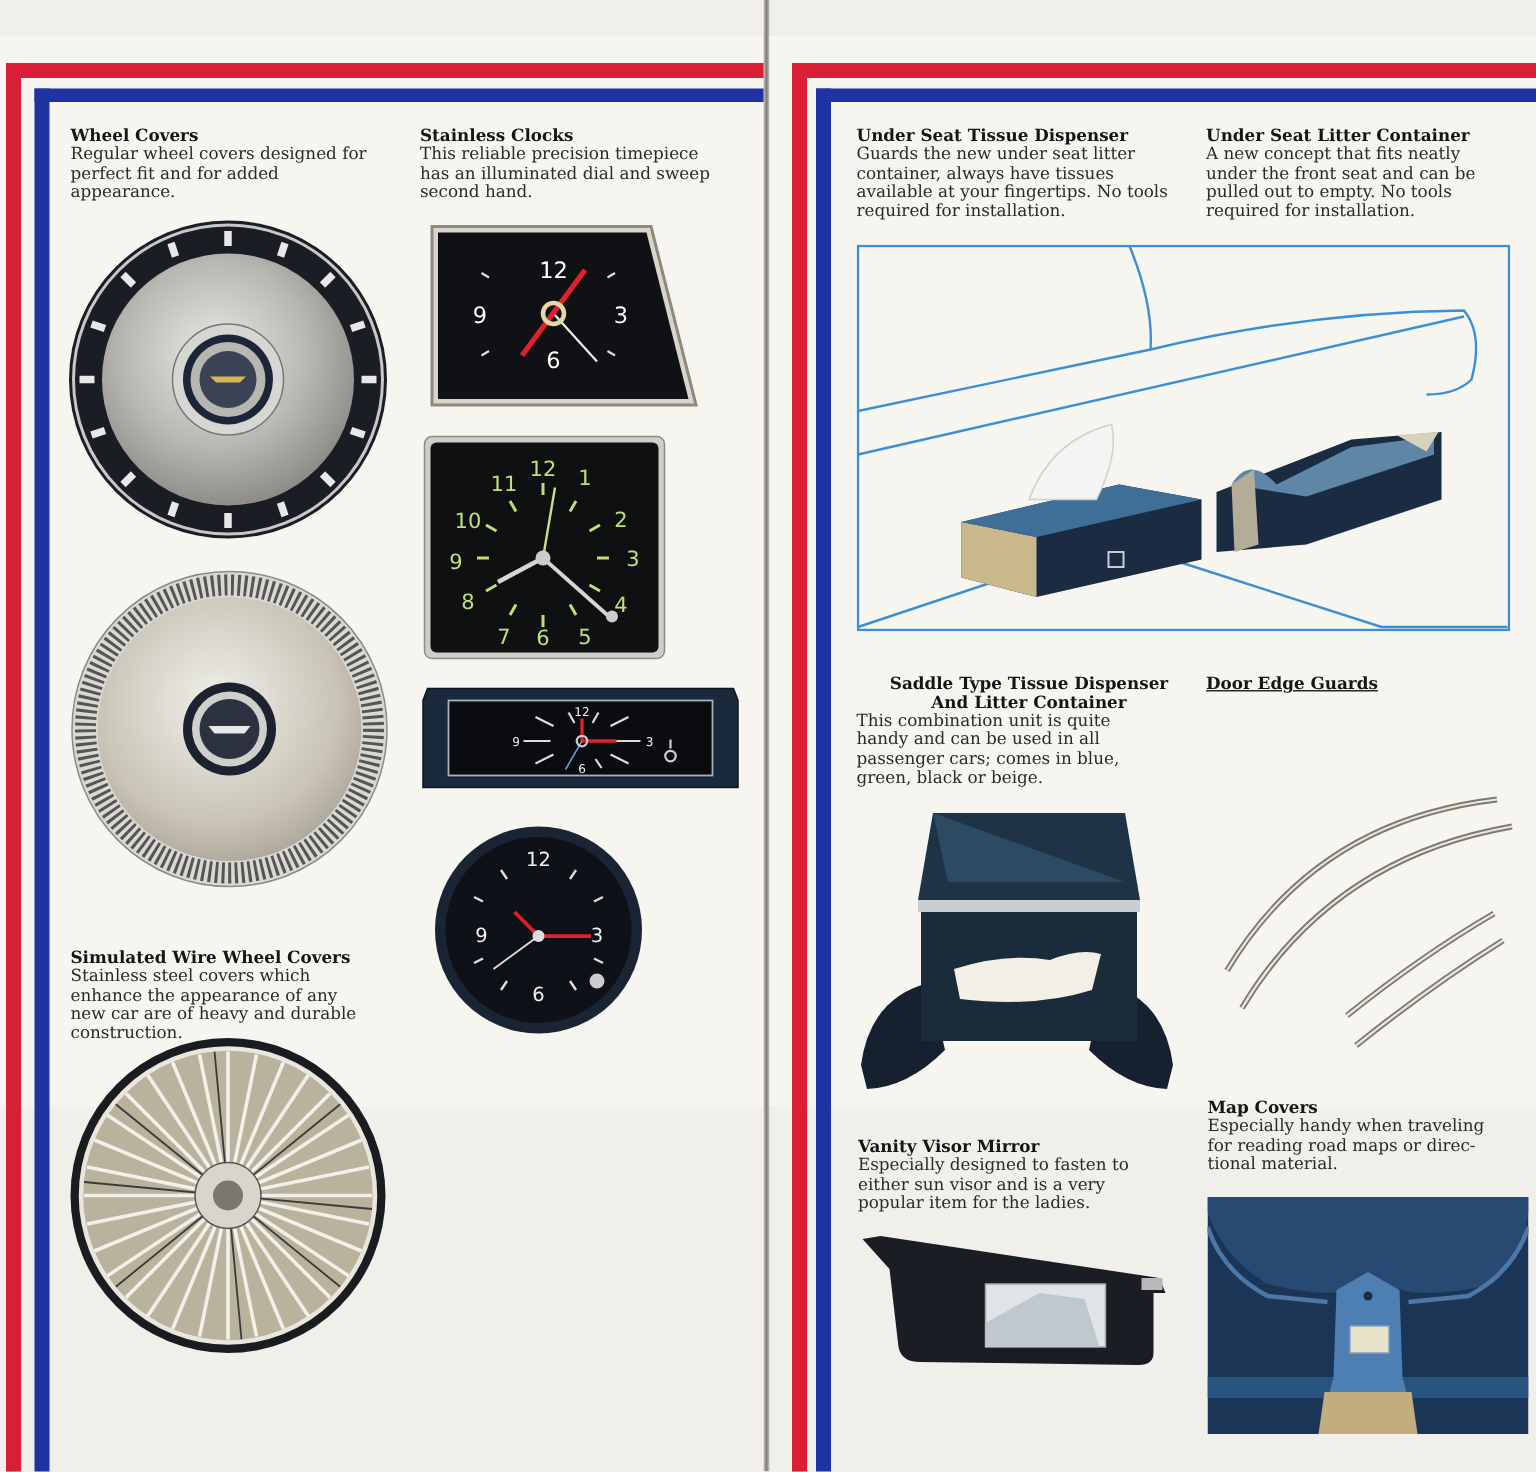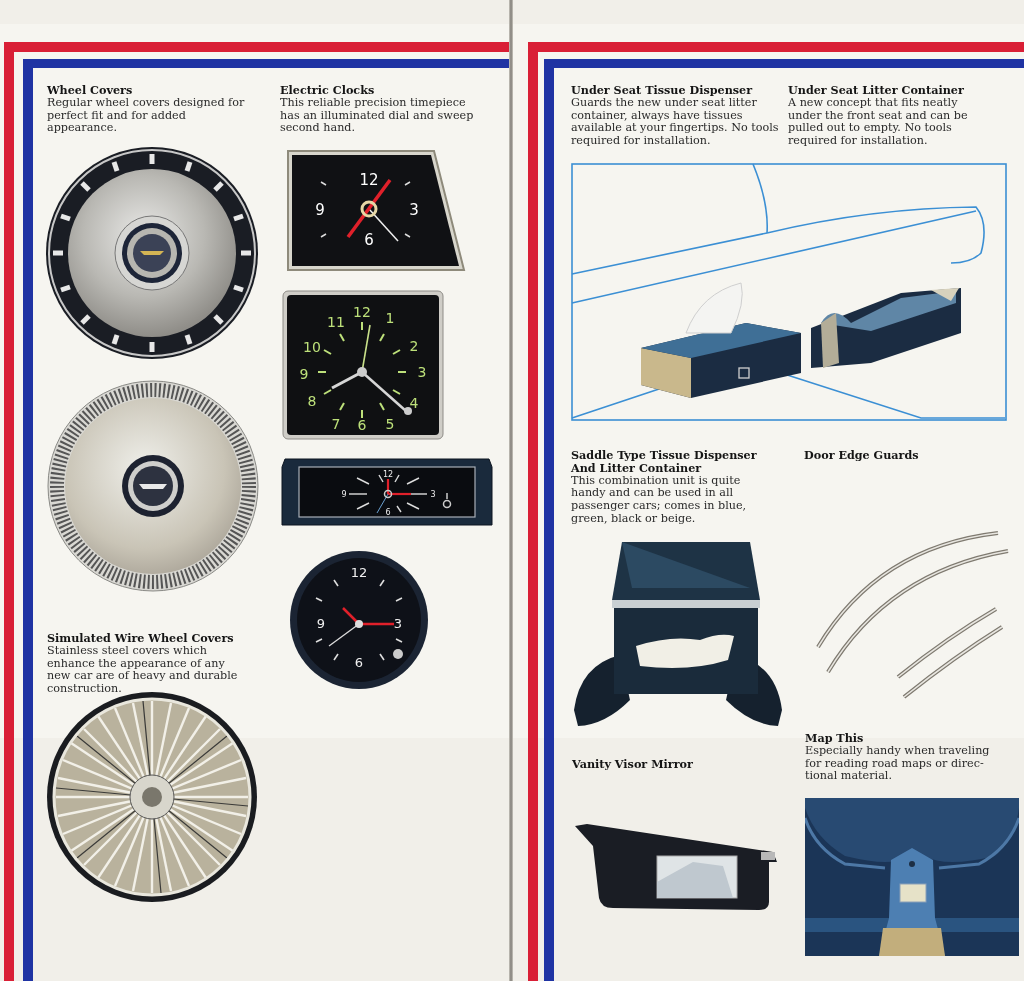--- a/index.html
+++ b/index.html
@@ -37,21 +37,21 @@
   <div class="stripe blue" style="left:23px;top:35px;width:10px;height:946px;"></div>
   <div class="stripe blue" style="left:23px;top:35px;width:488px;height:9px;"></div>
 
   <div class="block" style="left:47px;top:60px;width:225px;">
     <span class="title">Wheel Covers</span>
     <span class="desc">Regular wheel covers designed for
 perfect fit and for added
 appearance.</span>
   </div>
   <div class="block" style="left:280px;top:60px;width:225px;">
-    <span class="title">Electric Clocks</span>
+    <span class="title">Stainless Clocks</span>
     <span class="desc">This reliable precision timepiece
 has an illuminated dial and sweep
 second hand.</span>
   </div>
   <div class="block" style="left:47px;top:608px;width:225px;">
     <span class="title">Simulated Wire Wheel Covers</span>
     <span class="desc">Stainless steel covers which
 enhance the appearance of any
 new car are of heavy and durable
 construction.</span>
@@ -279,21 +279,21 @@
   <div class="stripe blue" style="left:31px;top:35px;width:10px;height:946px;"></div>
   <div class="stripe blue" style="left:31px;top:35px;width:480px;height:9px;"></div>
 
   <div class="block" style="left:58px;top:60px;width:230px;">
     <span class="title">Under Seat Tissue Dispenser</span>
     <span class="desc">Guards the new under seat litter
 container, always have tissues
 available at your fingertips. No tools
 required for installation.</span>
   </div>
-  <div class="block" style="left:275px;top:60px;width:220px;">
+  <div class="block" style="left:291px;top:60px;width:220px;">
     <span class="title">Under Seat Litter Container</span>
     <span class="desc">A new concept that fits neatly
 under the front seat and can be
 pulled out to empty. No tools
 required for installation.</span>
   </div>
 
   <div class="art" style="left:58px;top:139px;">
     <svg width="436" height="258" viewBox="0 0 436 258">
       <rect x="1" y="1" width="434" height="256" fill="none" stroke="#3b8fd4" stroke-width="1.6"></rect>
@@ -310,28 +310,28 @@
       <rect x="168" y="205" width="10" height="10" fill="none" stroke="#cfcfcf" stroke-width="1.3"></rect>
 
       <path d="M240 165 L330 130 L390 125 L390 170 L300 200 L240 205 Z" fill="#1b2c42"></path>
       <path d="M250 160 Q262 140 280 160 L330 135 L385 128 L385 140 L300 168 Z" fill="#5f86a6"></path>
       <path d="M250 160 L265 150 L268 200 L252 205 Z" fill="#b3ad98"></path>
       <path d="M360 127 L388 125 L380 138 Z" fill="#d8d2bd"></path>
     </svg>
   </div>
 
   <div class="block" style="left:58px;top:425px;width:230px;">
-    <span class="title" style="white-space:pre-line;">Saddle Type Tissue Dispenser
+    <span class="title" style="white-space:pre-line;text-align:center;">Saddle Type Tissue Dispenser
 And Litter Container</span>
     <span class="desc">This combination unit is quite
 handy and can be used in all
 passenger cars; comes in blue,
 green, black or beige.</span>
   </div>
-  <div class="block" style="left:291px;top:425px;width:220px;">
+  <div class="block" style="left:291px;top:425px;width:220px;text-decoration:underline;">
     <span class="title">Door Edge Guards</span>
   </div>
 
   <div class="art" style="left:57px;top:516px;">
     <svg width="216" height="190" viewBox="0 0 216 190">
       <path d="M4 170 Q10 125 50 115 L60 160 Q35 185 8 186 Z" fill="#15212e"></path>
       <path d="M212 170 Q206 125 166 115 L156 160 Q181 185 208 186 Z" fill="#15212e"></path>
       <path d="M52 2 H180 L190 60 H42 Z" fill="#1e3345"></path>
       <path d="M52 2 L62 48 H180 Z" fill="#2c4a62"></path>
       <rect x="42" y="60" width="148" height="8" fill="#c8cfd2"></rect>
@@ -347,27 +347,30 @@
       <path d="M20 145 Q80 45 200 24" fill="none" stroke="#7f7a70" stroke-width="4"></path>
       <path d="M20 145 Q80 45 200 24" fill="none" stroke="#e8e6e0" stroke-width="1.5"></path>
       <path d="M90 150 Q140 110 188 82" fill="none" stroke="#7f7a70" stroke-width="4"></path>
       <path d="M90 150 Q140 110 188 82" fill="none" stroke="#e8e6e0" stroke-width="1.5"></path>
       <path d="M96 170 Q146 130 194 100" fill="none" stroke="#7f7a70" stroke-width="4"></path>
       <path d="M96 170 Q146 130 194 100" fill="none" stroke="#e8e6e0" stroke-width="1.5"></path>
     </svg>
   </div>
 
   <div class="block" style="left:292px;top:708px;width:220px;">
-    <span class="title">Map This</span>
+    <span class="title">Map Covers</span>
     <span class="desc">Especially handy when traveling
 for reading road maps or direc-
 tional material.</span>
   </div>
   <div class="block" style="left:59px;top:734px;width:230px;">
     <span class="title">Vanity Visor Mirror</span>
+    <span class="desc">Especially designed to fasten to
+either sun visor and is a very
+popular item for the ladies.</span>
   </div>
 
   <div class="art" style="left:60px;top:798px;">
     <svg width="206" height="90" viewBox="0 0 206 90">
       <path d="M2 4 L14 2 L200 30 L204 40 L196 40 L196 80 Q196 88 186 88 L40 86 Q28 86 26 76 L20 24 Z" fill="#1a1d24"></path>
       <rect x="84" y="34" width="80" height="42" fill="#dfe4e6" stroke="#a8a8a8"></rect>
       <path d="M84 60 L120 40 L150 44 L160 76 L84 76 Z" fill="#bfc8cf"></path>
       <rect x="188" y="30" width="14" height="8" fill="#b8b8b8"></rect>
     </svg>
   </div>

